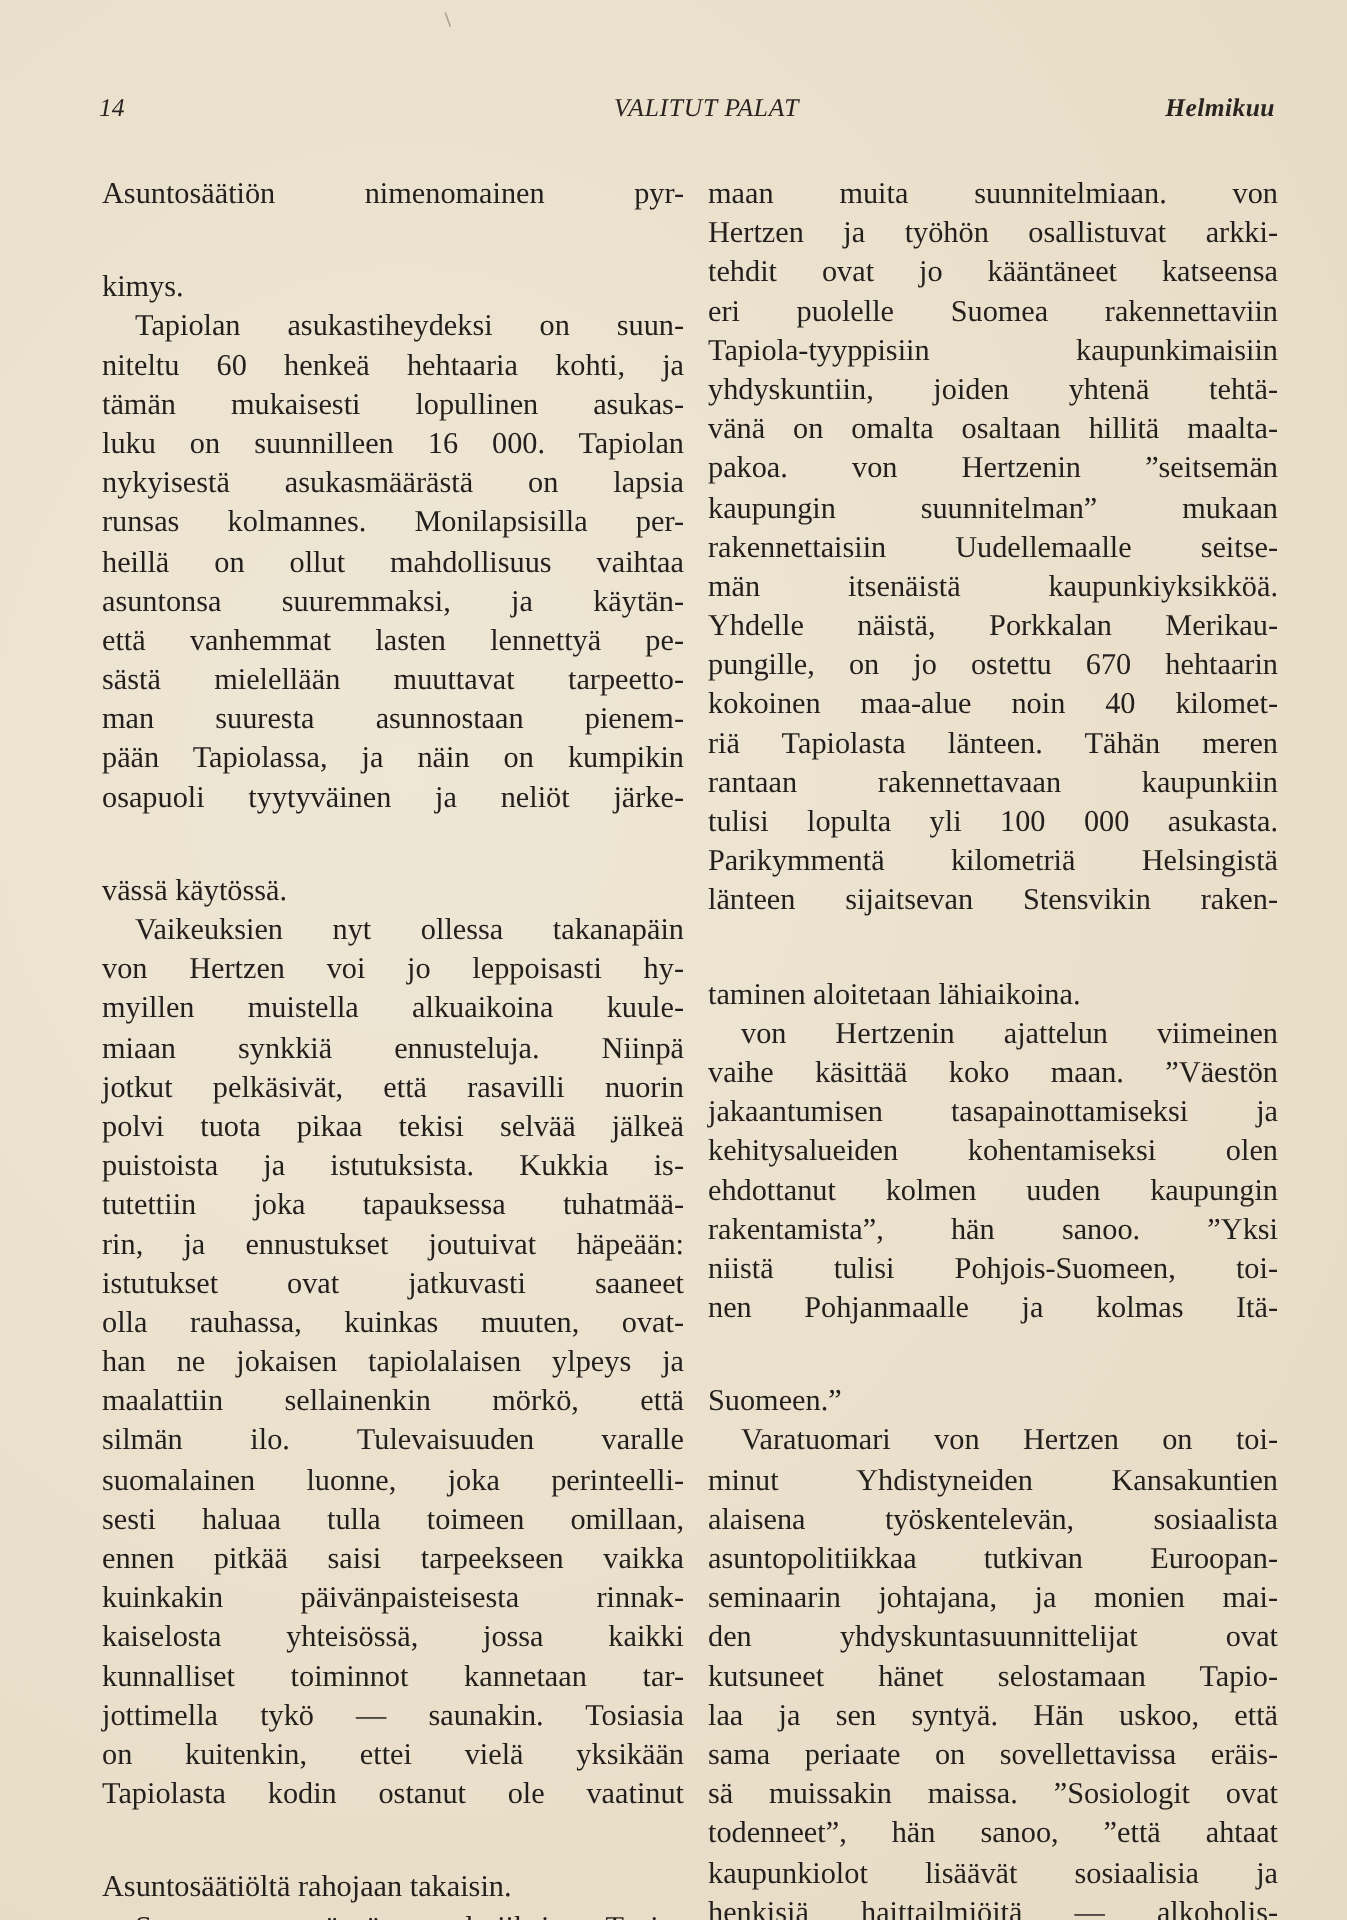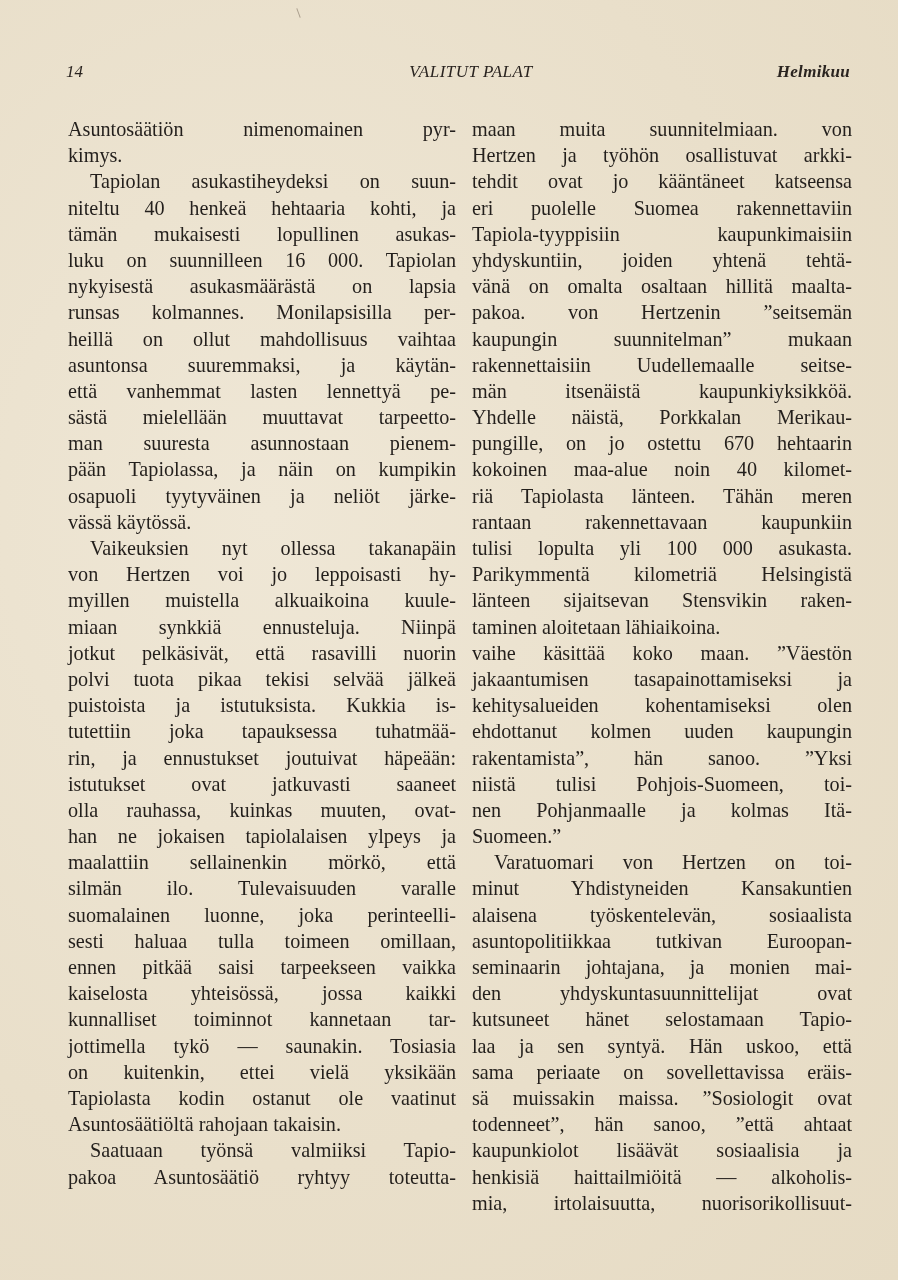--- a/index.html
+++ b/index.html
@@ -66,20 +66,21 @@
     .col-right { left: 472px; width: 380px; }
     .line {
       display: block;
       white-space: nowrap;
       text-align: justify;
       text-align-last: justify;
       height: 26.2px;
     }
     .line.last {
       text-align-last: left;
+      margin-top: 36px;
     }
     .line.indent {
       padding-left: 22px;
     }
     .speck {
       position: absolute;
       width: 1px;
       height: 10px;
       background: #6b5e4e;
       opacity: 0.5;
@@ -94,21 +95,21 @@
   <div class="running-head">
     <span class="folio">14</span>
     <span class="magazine">VALITUT PALAT</span>
     <span class="month">Helmikuu</span>
   </div>
 
   <div class="column col-left" id="col-left">
       <span class="line">Asuntosäätiön nimenomainen pyr-</span>
       <span class="line last">kimys.</span>
       <span class="line indent">Tapiolan asukastiheydeksi on suun-</span>
-      <span class="line">niteltu 40 henkeä hehtaaria kohti, ja</span>
+      <span class="line">niteltu 60 henkeä hehtaaria kohti, ja</span>
       <span class="line">tämän mukaisesti lopullinen asukas-</span>
       <span class="line">luku on suunnilleen 16 000. Tapiolan</span>
       <span class="line">nykyisestä asukasmäärästä on lapsia</span>
       <span class="line">runsas kolmannes. Monilapsisilla per-</span>
       <span class="line">heillä on ollut mahdollisuus vaihtaa</span>
       <span class="line">asuntonsa suuremmaksi, ja käytän-</span>
       <span class="line">että vanhemmat lasten lennettyä pe-</span>
       <span class="line">sästä mielellään muuttavat tarpeetto-</span>
       <span class="line">man suuresta asunnostaan pienem-</span>
       <span class="line">pään Tapiolassa, ja näin on kumpikin</span>
@@ -124,20 +125,21 @@
       <span class="line">tutettiin joka tapauksessa tuhatmää-</span>
       <span class="line">rin, ja ennustukset joutuivat häpeään:</span>
       <span class="line">istutukset ovat jatkuvasti saaneet</span>
       <span class="line">olla rauhassa, kuinkas muuten, ovat-</span>
       <span class="line">han ne jokaisen tapiolalaisen ylpeys ja</span>
       <span class="line">maalattiin sellainenkin mörkö, että</span>
       <span class="line">silmän ilo. Tulevaisuuden varalle</span>
       <span class="line">suomalainen luonne, joka perinteelli-</span>
       <span class="line">sesti haluaa tulla toimeen omillaan,</span>
       <span class="line">ennen pitkää saisi tarpeekseen vaikka</span>
+      <span class="line">kuinkakin päivänpaisteisesta rinnak-</span>
       <span class="line">kaiselosta yhteisössä, jossa kaikki</span>
       <span class="line">kunnalliset toiminnot kannetaan tar-</span>
       <span class="line">jottimella tykö — saunakin. Tosiasia</span>
       <span class="line">on kuitenkin, ettei vielä yksikään</span>
       <span class="line">Tapiolasta kodin ostanut ole vaatinut</span>
       <span class="line last">Asuntosäätiöltä rahojaan takaisin.</span>
       <span class="line indent">Saatuaan työnsä valmiiksi Tapio-</span>
       <span class="line">pakoa Asuntosäätiö ryhtyy toteutta-</span>
     </div>
   <div class="column col-right" id="col-right">
@@ -154,20 +156,21 @@
       <span class="line">män itsenäistä kaupunkiyksikköä.</span>
       <span class="line">Yhdelle näistä, Porkkalan Merikau-</span>
       <span class="line">pungille, on jo ostettu 670 hehtaarin</span>
       <span class="line">kokoinen maa-alue noin 40 kilomet-</span>
       <span class="line">riä Tapiolasta länteen. Tähän meren</span>
       <span class="line">rantaan rakennettavaan kaupunkiin</span>
       <span class="line">tulisi lopulta yli 100 000 asukasta.</span>
       <span class="line">Parikymmentä kilometriä Helsingistä</span>
       <span class="line">länteen sijaitsevan Stensvikin raken-</span>
       <span class="line last">taminen aloitetaan lähiaikoina.</span>
+      <span class="line indent">von Hertzenin ajattelun viimeinen</span>
       <span class="line">vaihe käsittää koko maan. ”Väestön</span>
       <span class="line">jakaantumisen tasapainottamiseksi ja</span>
       <span class="line">kehitysalueiden kohentamiseksi olen</span>
       <span class="line">ehdottanut kolmen uuden kaupungin</span>
       <span class="line">rakentamista”, hän sanoo. ”Yksi</span>
       <span class="line">niistä tulisi Pohjois-Suomeen, toi-</span>
       <span class="line">nen Pohjanmaalle ja kolmas Itä-</span>
       <span class="line last">Suomeen.”</span>
       <span class="line indent">Varatuomari von Hertzen on toi-</span>
       <span class="line">minut Yhdistyneiden Kansakuntien</span>

